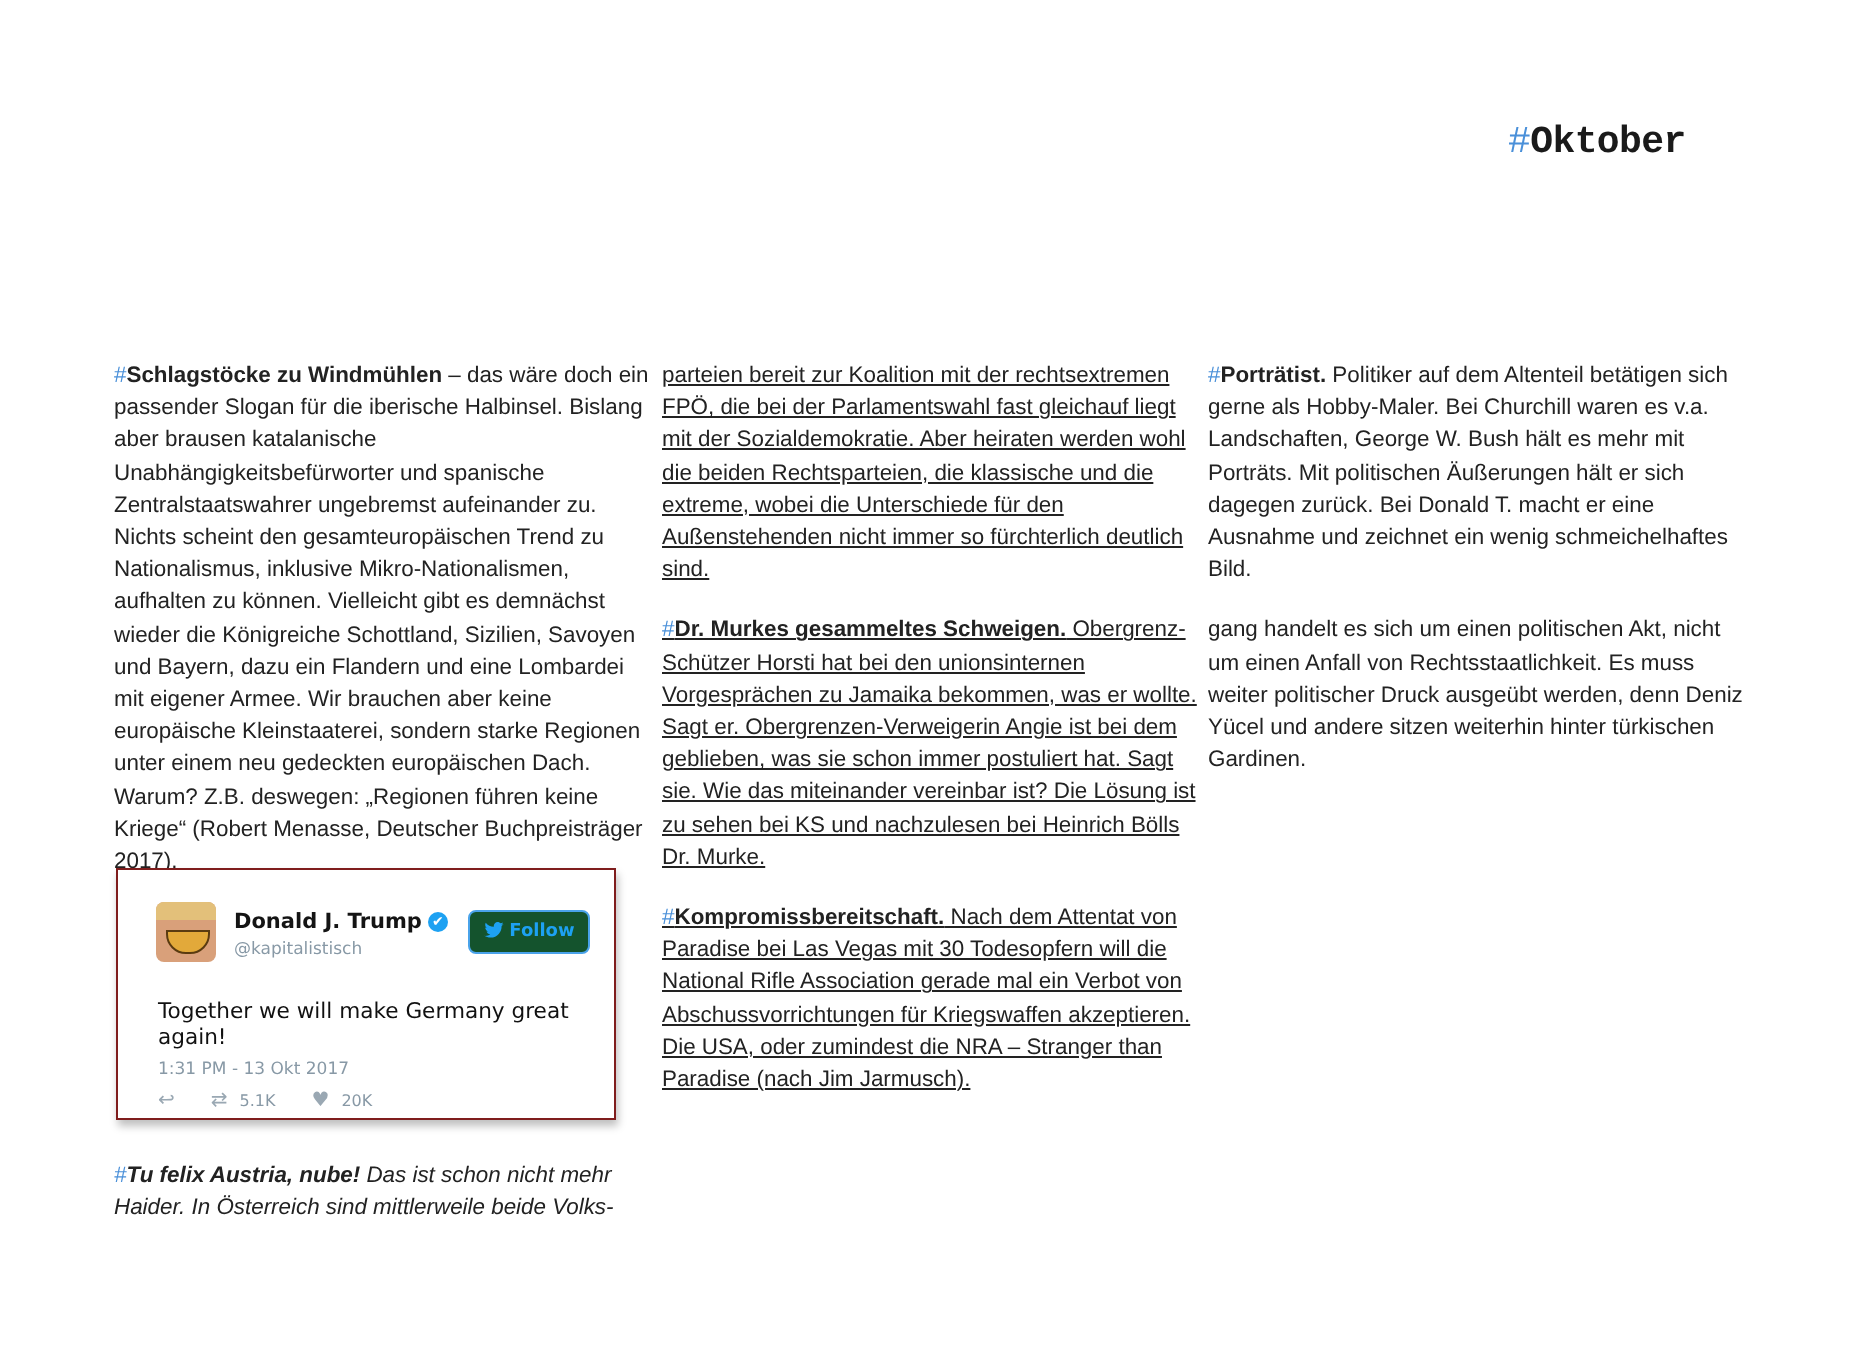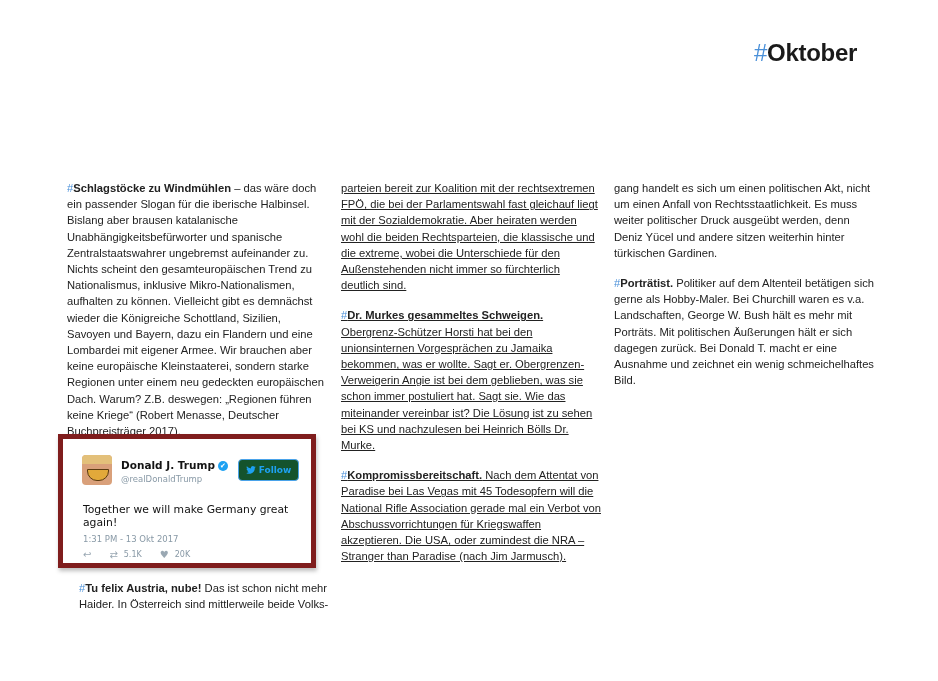--- a/index.html
+++ b/index.html
@@ -1,32 +1,32 @@
 <!DOCTYPE html>
 <html><head>
 <meta charset="utf-8">
 <style>
   html, body { margin:0; padding:0; background:#ffffff; }
   body { width:938px; height:681px; position:relative; overflow:hidden;
          font-family:"Liberation Sans", sans-serif; color:#1a1a1a; }
-  .title { position:absolute; left:754px; top:39px; font-size:24px; font-weight:bold;
-           font-family:Liberation Sans, sans-serif; letter-spacing:-0.3px; color:#1a1a1a; }
+  .title { position:absolute; left:754px; top:60px; font-size:19px; font-weight:bold;
+           font-family:Liberation Mono, monospace; letter-spacing:-0.3px; color:#1a1a1a; }
   .title .hash { color:#4a90d9; font-weight:normal; }
   .col { position:absolute; top:180px; width:270px; font-size:11.2px; line-height:16.2px;
          font-family:"Liberation Sans", sans-serif; color:#222; }
-  .col p { margin:0 0 14px 10px; }
+  .col p { margin:0 0 14px 0; }
   .col .hash { color:#4a90d9; }
   .col b { font-weight:bold; }
   #col1 { left:57px; }
   #col2 { left:331px;text-decoration:underline; }
   #col3 { left:604px; }
   .sig { color:#4a90d9; }
   
   .tweet { position:absolute; left:58px; top:434px; width:248px; height:124px;
-           background:#fff; border:5px solid #7f1d1d;
+           background:#fff; border:1px solid #7f1d1d;
            box-shadow: 1px 3px 4px rgba(0,0,0,0.25); font-family:"DejaVu Sans", sans-serif; }
   .avatar { position:absolute; left:19px; top:16px; width:30px; height:30px; border-radius:4px;
             background:#d9a07a; overflow:hidden; }
   .avatar .hair { position:absolute; left:0; top:0; width:30px; height:9px; background:#e3c07a; }
   .avatar .beak { position:absolute; left:5px; top:14px; width:20px; height:10px; background:#e2a93a;
                   border-radius:0 0 10px 10px; border:1px solid #5a3b10; }
   .tw-name { position:absolute; left:58px; top:20px; font-size:10.5px; font-weight:bold; color:#141414; }
   .verified { display:inline-block; width:10px; height:10px; border-radius:50%; background:#1da1f2;
               color:#fff; font-size:7px; line-height:10px; text-align:center; vertical-align:1px; margin-left:3px; }
   .tw-handle { position:absolute; left:58px; top:35px; font-size:8.5px; color:#8899a6; }
@@ -49,55 +49,55 @@
     <span class="hash">#</span><b>Schlagstöcke zu Windmühlen</b><span> – das wäre doch ein passender Slogan für die iberische Halbinsel. Bislang aber brausen katalanische Unabhängigkeitsbefürworter und spanische Zentralstaatswahrer ungebremst aufeinander zu. Nichts scheint den gesamteuropäischen Trend zu Nationalismus, inklusive Mikro-Nationalismen, aufhalten zu können. Vielleicht gibt es demnächst wieder die Königreiche Schottland, Sizilien, Savoyen und Bayern, dazu ein Flandern und eine Lombardei mit eigener Armee. Wir brauchen aber keine europäische Kleinstaaterei, sondern starke Regionen unter einem neu gedeckten europäischen Dach. Warum? Z.B. deswegen: „Regionen führen keine Kriege“ (Robert Menasse, Deutscher Buchpreisträger 2017).</span>
   </p>
 </div>
 
 <div class="tweet">
   <div class="avatar">
     <div class="hair"></div>
     <div class="beak"></div>
   </div>
   <div class="tw-name"><span>Donald J. Trump</span><span class="verified">✔</span></div>
-  <div class="tw-handle">@realDonaldTrump</div>
+  <div class="tw-handle">@kapitalistisch</div>
   <div class="follow-btn"><svg width="10" height="8" viewBox="0 0 24 20" style="vertical-align:-1px;margin-right:3px">
         <path fill="#1da1f2" d="M24 2.4c-.9.4-1.8.6-2.8.8 1-.6 1.8-1.6 2.2-2.7-1 .6-2 1-3.1 1.2C19.3.7 18 0 16.6 0c-2.7 0-4.9 2.2-4.9 4.9 0 .4 0 .8.1 1.1C7.7 5.8 4.1 3.9 1.7.9c-.4.7-.7 1.6-.7 2.5 0 1.7.9 3.2 2.2 4.1-.8 0-1.6-.2-2.2-.6v.1c0 2.4 1.7 4.4 3.9 4.8-.4.1-.8.2-1.3.2-.3 0-.6 0-.9-.1.6 2 2.4 3.4 4.6 3.4-1.7 1.3-3.8 2.1-6.1 2.1-.4 0-.8 0-1.2-.1 2.2 1.4 4.8 2.2 7.5 2.2 9.1 0 14-7.5 14-14v-.6c1-.7 1.8-1.6 2.5-2.5z"></path>
       </svg><span>Follow</span></div>
   <div class="tw-text">Together we will make Germany  great again!</div>
   <div class="tw-time">1:31 PM - 13 Okt 2017</div>
   <div class="tw-actions">
     <span>
         <span class="ico">↩</span>
       </span>
     <span>
         <span class="ico">⇄</span>
         <span>5.1K</span>
       </span>
     <span>
         <span class="ico">♥</span>
         <span>20K</span>
       </span>
   </div>
 </div>
 
-<div class="col" style="left:69px; top:580px;">
+<div class="col" style="left:57px; top:580px;font-style:italic;">
   <p>
     <span class="hash">#</span><b>Tu felix Austria, nube!</b><span> Das ist schon nicht mehr Haider. In Österreich sind mittlerweile beide Volks-</span>
   </p>
 </div>
 
 <div class="col" id="col2">
   <p><span>parteien bereit zur Koalition mit der rechtsextremen FPÖ, die bei der Parlamentswahl fast gleichauf liegt mit der Sozialdemokratie. Aber heiraten werden wohl die beiden Rechtsparteien, die klassische und die extreme, wobei die Unterschiede für den Außenstehenden nicht immer so fürchterlich deutlich sind.</span></p>
   <p>
     <span class="hash">#</span><b>Dr. Murkes gesammeltes Schweigen.</b><span> Obergrenz-Schützer Horsti hat bei den unionsinternen Vorgesprächen zu Jamaika bekommen, was er wollte. Sagt er. Obergrenzen-Verweigerin Angie ist bei dem geblieben, was sie schon immer postuliert hat. Sagt sie. Wie das miteinander vereinbar ist? Die Lösung ist zu sehen bei KS und nachzulesen bei Heinrich Bölls Dr. Murke.</span>
   </p>
   <p>
-    <span class="hash">#</span><b>Kompromissbereitschaft.</b><span> Nach dem Attentat von Paradise bei Las Vegas mit 45 Todesopfern will die National Rifle Association gerade mal ein Verbot von Abschussvorrichtungen für Kriegswaffen akzeptieren. Die USA, oder zumindest die NRA – Stranger than Paradise (nach Jim Jarmusch).</span>
+    <span class="hash">#</span><b>Kompromissbereitschaft.</b><span> Nach dem Attentat von Paradise bei Las Vegas mit 30 Todesopfern will die National Rifle Association gerade mal ein Verbot von Abschussvorrichtungen für Kriegswaffen akzeptieren. Die USA, oder zumindest die NRA – Stranger than Paradise (nach Jim Jarmusch).</span>
   </p>
 </div>
 
 <div class="col" id="col3">
-  <p><span>gang handelt es sich um einen politischen Akt, nicht um einen Anfall von Rechtsstaatlichkeit. Es muss weiter politischer Druck ausgeübt werden, denn Deniz Yücel und andere sitzen weiterhin hinter türkischen Gardinen.</span></p>
   <p>
     <span class="hash">#</span><b>Porträtist.</b><span> Politiker auf dem Altenteil betätigen sich gerne als Hobby-Maler. Bei Churchill waren es v.a. Landschaften, George W. Bush hält es mehr mit Porträts. Mit politischen Äußerungen hält er sich dagegen zurück. Bei Donald T. macht er eine Ausnahme und zeichnet ein wenig schmeichelhaftes Bild.</span>
   </p>
+  <p><span>gang handelt es sich um einen politischen Akt, nicht um einen Anfall von Rechtsstaatlichkeit. Es muss weiter politischer Druck ausgeübt werden, denn Deniz Yücel und andere sitzen weiterhin hinter türkischen Gardinen.</span></p>
 </div>
 
 </body></html>

